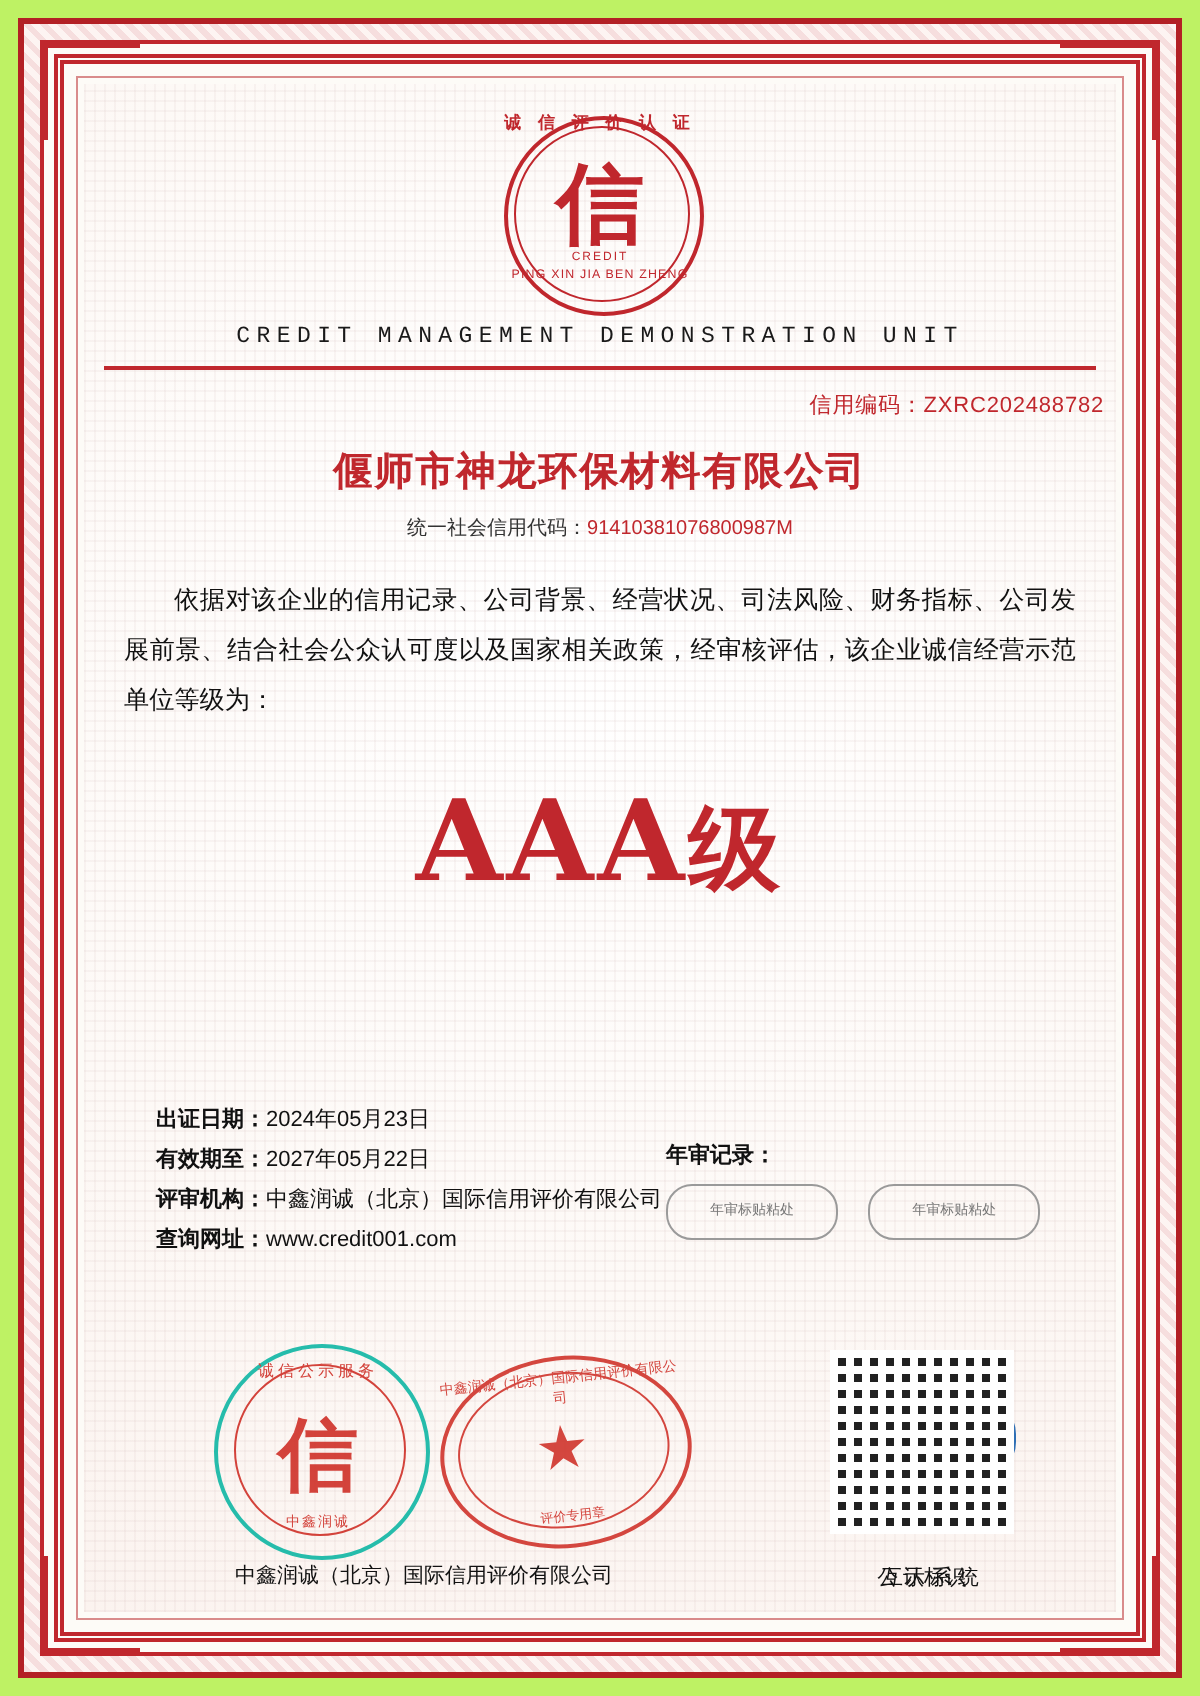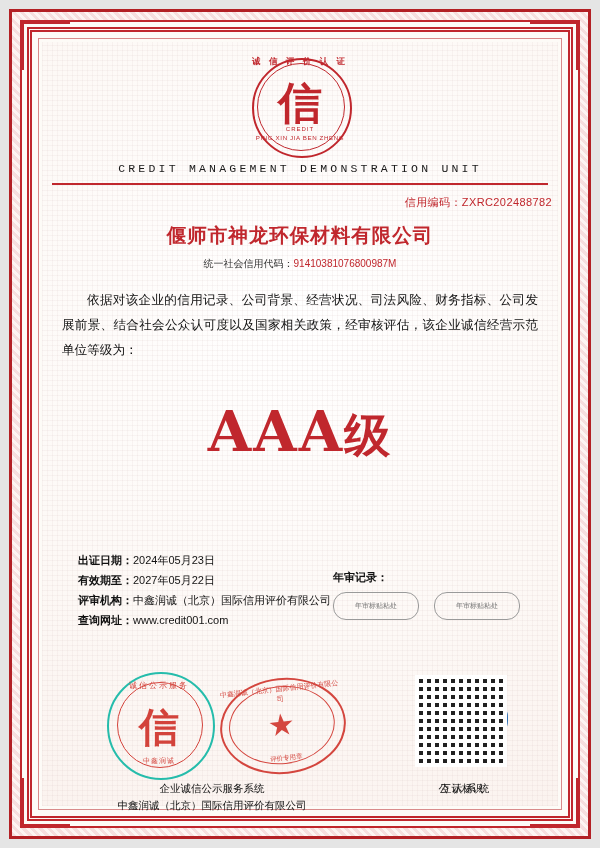--- a/index.html
+++ b/index.html
@@ -5,21 +5,21 @@
   html,body{margin:0;padding:0;}
   body{
     width:600px;height:848px;
     background:#ffffff;
     font-family:"Liberation Sans", sans-serif;
     overflow:hidden;
   }
   .page{
     position:relative;
     width:600px;height:848px;
-    background:#e5e5e5;
+    background:#bef264;
   }
   
   .frame-outer{
     position:absolute;left:9px;top:9px;right:9px;bottom:9px;
     border:3px solid #b32025;
     background:
        repeating-linear-gradient(45deg,#f6dede 0 3px,#fdf4f2 3px 6px);
   }
   .frame-mid{
     position:absolute;left:20px;top:20px;right:20px;bottom:20px;
@@ -108,21 +108,21 @@
   .usci{
     text-align:center;font-size:10px;color:#333;margin-top:8px;
   }
   .usci .num{color:#c0272d;}
   .body-text{
     margin:16px 14px 0;font-size:12.6px;line-height:25px;
     color:#111;text-align:justify;text-indent:25px;
     font-family:"DejaVu Sans", sans-serif;
   }
   .grade{
-    text-align:center;margin-top:36px;
+    text-align:center;margin-top:26px;
     font-family:"DejaVu Serif", serif;
     font-size:56px;font-weight:bold;color:#c0272d;letter-spacing:2px;
   }
   .grade .cn{font-size:46px;}
 
   
   .details{
     position:absolute;left:30px;top:500px;font-size:11px;color:#111;
     line-height:20px;
   }
@@ -290,21 +290,20 @@
       </div>
 
       <div class="oval-seal">
         <div class="inner"></div>
         <div class="t1">中鑫润诚（北京）国际信用评价有限公司</div>
         <div class="star">★</div>
         <div class="t2">评价专用章</div>
       </div>
 
       <div class="seal-caption">
-        <div>企业诚信公示服务系统</div>
         <div>中鑫润诚（北京）国际信用评价有限公司</div>
       </div>
 
       <div class="czx">C-ZX</div>
       <div class="czx-label">互认标识</div>
 
       <div class="qr"></div>
       <div class="qr-label">公 示 系 统</div>
     </div>
 

